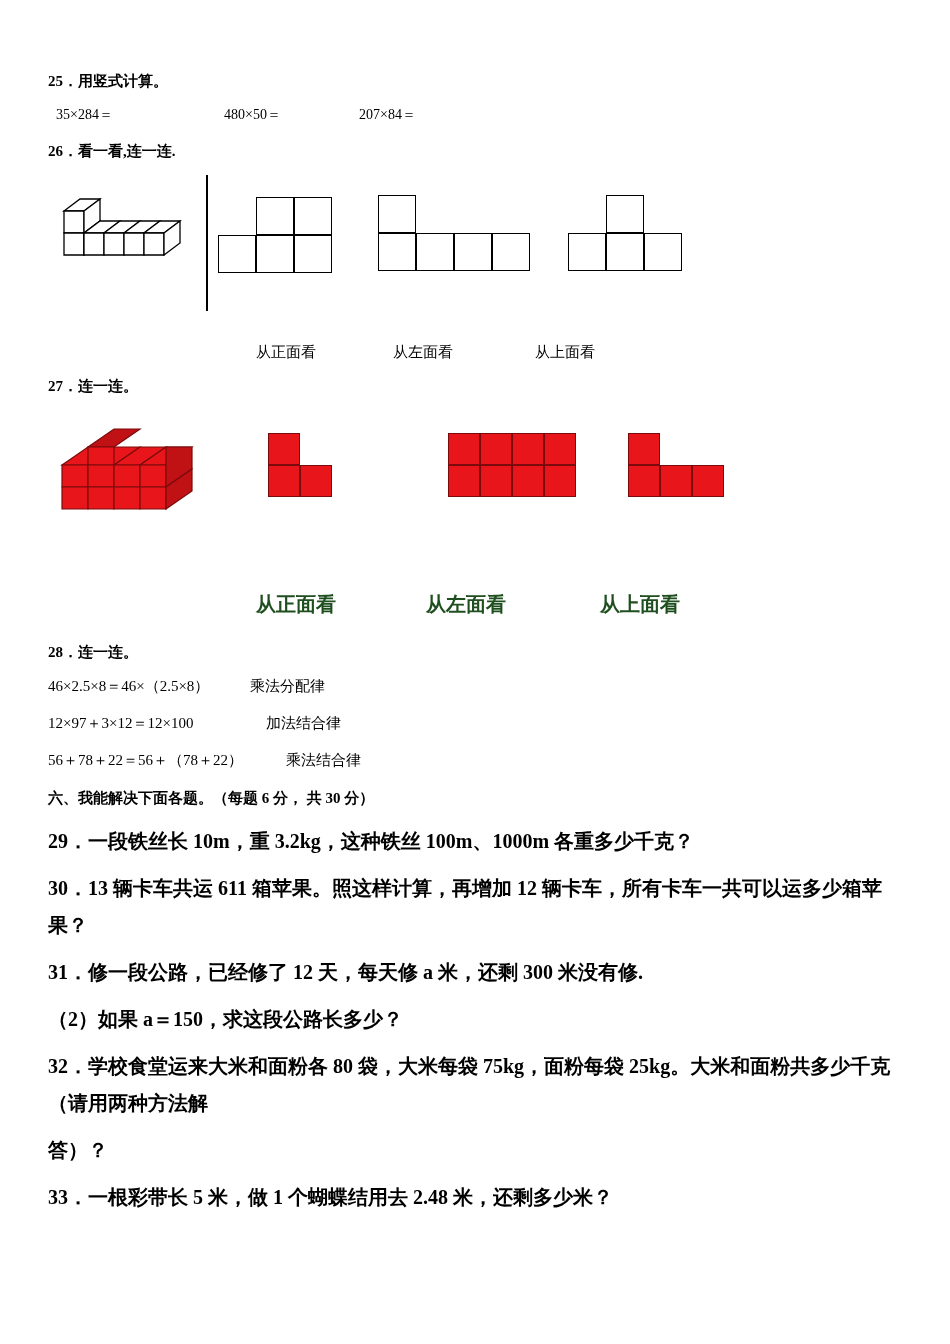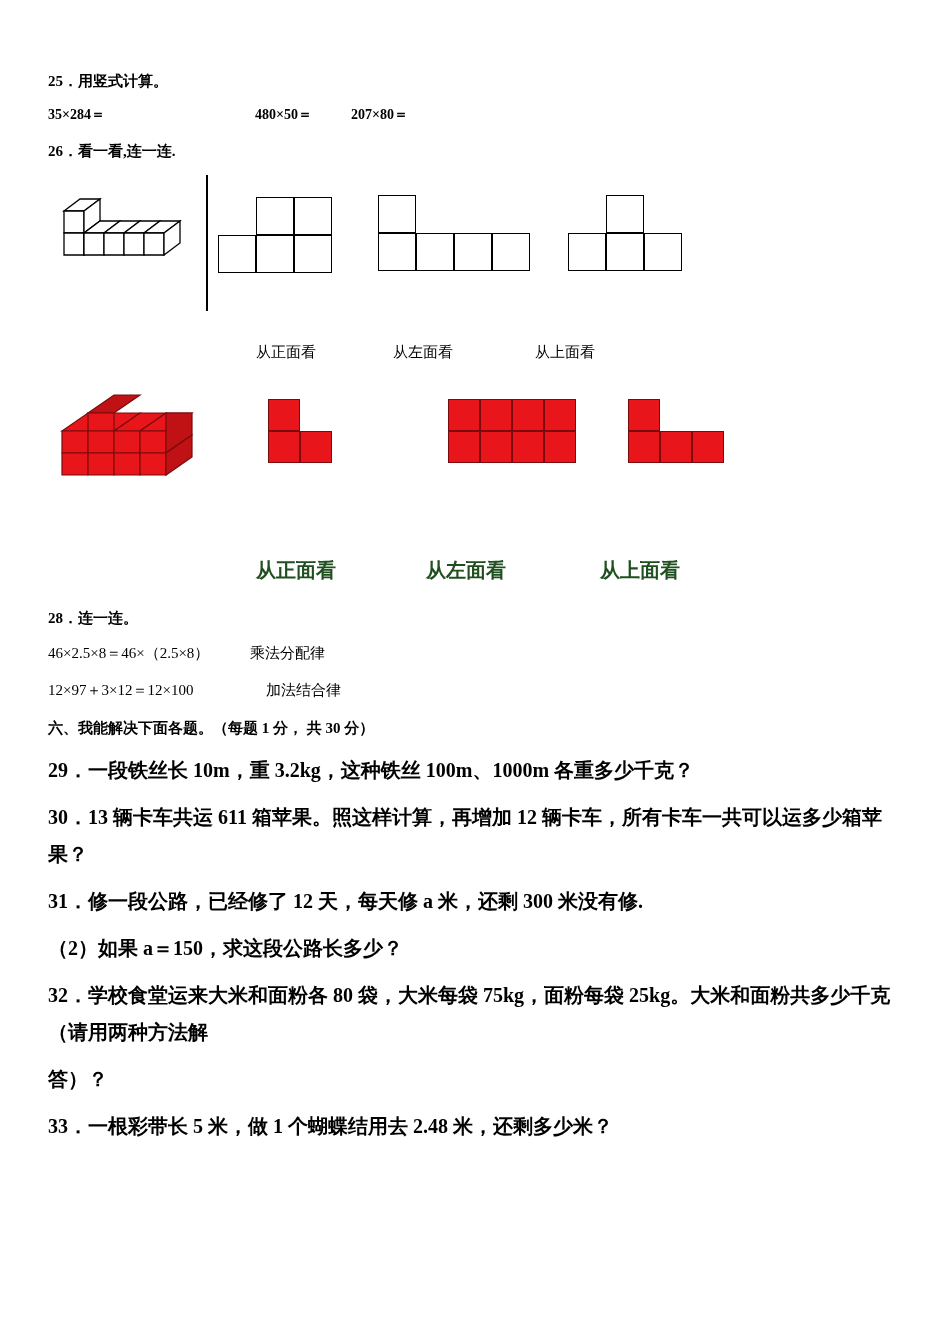--- a/index.html
+++ b/index.html
@@ -35,29 +35,29 @@
     font-weight: bold;
   }
   .section-head {
     font-size: 15px;
     font-weight: bold;
     margin: 0 0 13px 0;
     line-height: 1.5;
   }
   .vertical-calc {
     display: flex;
-    margin: 0 0 16px 0;
-    font-weight: bold;
+    margin: 0 0 16px 8px;
+    font-weight: normal;
     font-size: 14px;
   }
   .vertical-calc span {
     display: inline-block;
   }
   .vc1 { width: 168px; }
-  .vc2 { width: 135px; text-align: center; }
+  .vc2 { width: 135px; }
 
   
   .fig26 {
     position: relative;
     height: 200px;
     margin: 6px 0 0 0;
   }
   .divider {
     position: absolute;
     left: 158px;
@@ -141,21 +141,21 @@
 </head>
 <body>
 
 <div class="page">
   <div class="content">
 
     <div class="q-line">25．用竖式计算。</div>
     <div class="vertical-calc">
       <span class="vc1">35×284＝</span>
       <span class="vc2">480×50＝</span>
-      <span>207×80＝</span>
+      <span>207×84＝</span>
     </div>
 
 
     <div class="q-line">26．看一看,连一连.</div>
 
     <div class="fig26">
 
       <svg width="150" height="110" style="position:absolute;left:4px;top:14px;">
         <g fill="#ffffff" stroke="#000000" stroke-width="1.3">
 
@@ -205,20 +205,21 @@
         <div class="cellbox" style="left:558px; top:20px;"></div>
       </div>
 
       <div class="caption-row">
         <span style="left:208px;">从正面看</span>
         <span style="left:345px;">从左面看</span>
         <span style="left:487px;">从上面看</span>
       </div>
     </div>
 
+    <div class="q-line">27．连一连。</div>
 
     <div class="fig27">
 
       <svg width="170" height="120" style="position:absolute;left:0px;top:10px;">
         <g stroke="#7a0a0c" stroke-width="1.2">
 
           <polygon points="14,44 40,26 66,26 40,44" fill="#e8161a"></polygon>
           <polygon points="40,26 66,8 92,8 66,26" fill="#c01114"></polygon>
           <polygon points="40,44 66,26 92,26 66,44" fill="#e8161a"></polygon>
           <polygon points="66,44 92,26 118,26 92,44" fill="#e8161a"></polygon>
@@ -275,22 +276,26 @@
     <div class="q-line">28．连一连。</div>
 
     <div class="match-row">
       <span class="left">46×2.5×8＝46×（2.5×8）</span>
       <span class="right" style="left:202px; top:0;">乘法分配律</span>
     </div>
     <div class="match-row">
       <span class="left">12×97＋3×12＝12×100</span>
       <span class="right" style="left:218px; top:0;">加法结合律</span>
     </div>
-
-    <div class="section-head">六、我能解决下面各题。（每题 1 分， 共 30 分）</div>
+    <div class="match-row">
+      <span class="left">56＋78＋22＝56＋（78＋22）</span>
+      <span class="right" style="left:238px; top:0;">乘法结合律</span>
+    </div>
+
+    <div class="section-head">六、我能解决下面各题。（每题 6 分， 共 30 分）</div>
 
     <div class="big-q">29．一段铁丝长 10m，重 3.2kg，这种铁丝 100m、1000m 各重多少千克？</div>
     <div class="big-q">30．13 辆卡车共运 611 箱苹果。照这样计算，再增加 12 辆卡车，所有卡车一共可以运多少箱苹果？</div>
     <div class="big-q">31．修一段公路，已经修了 12 天，每天修 a 米，还剩 300 米没有修.</div>
     <div class="big-q sub">（2）如果 a＝150，求这段公路长多少？</div>
     <div class="big-q">32．学校食堂运来大米和面粉各 80 袋，大米每袋 75kg，面粉每袋 25kg。大米和面粉共多少千克（请用两种方法解</div>
     <div class="big-q">答）？</div>
     <div class="big-q">33．一根彩带长 5 米，做 1 个蝴蝶结用去 2.48 米，还剩多少米？</div>
 
   </div>

